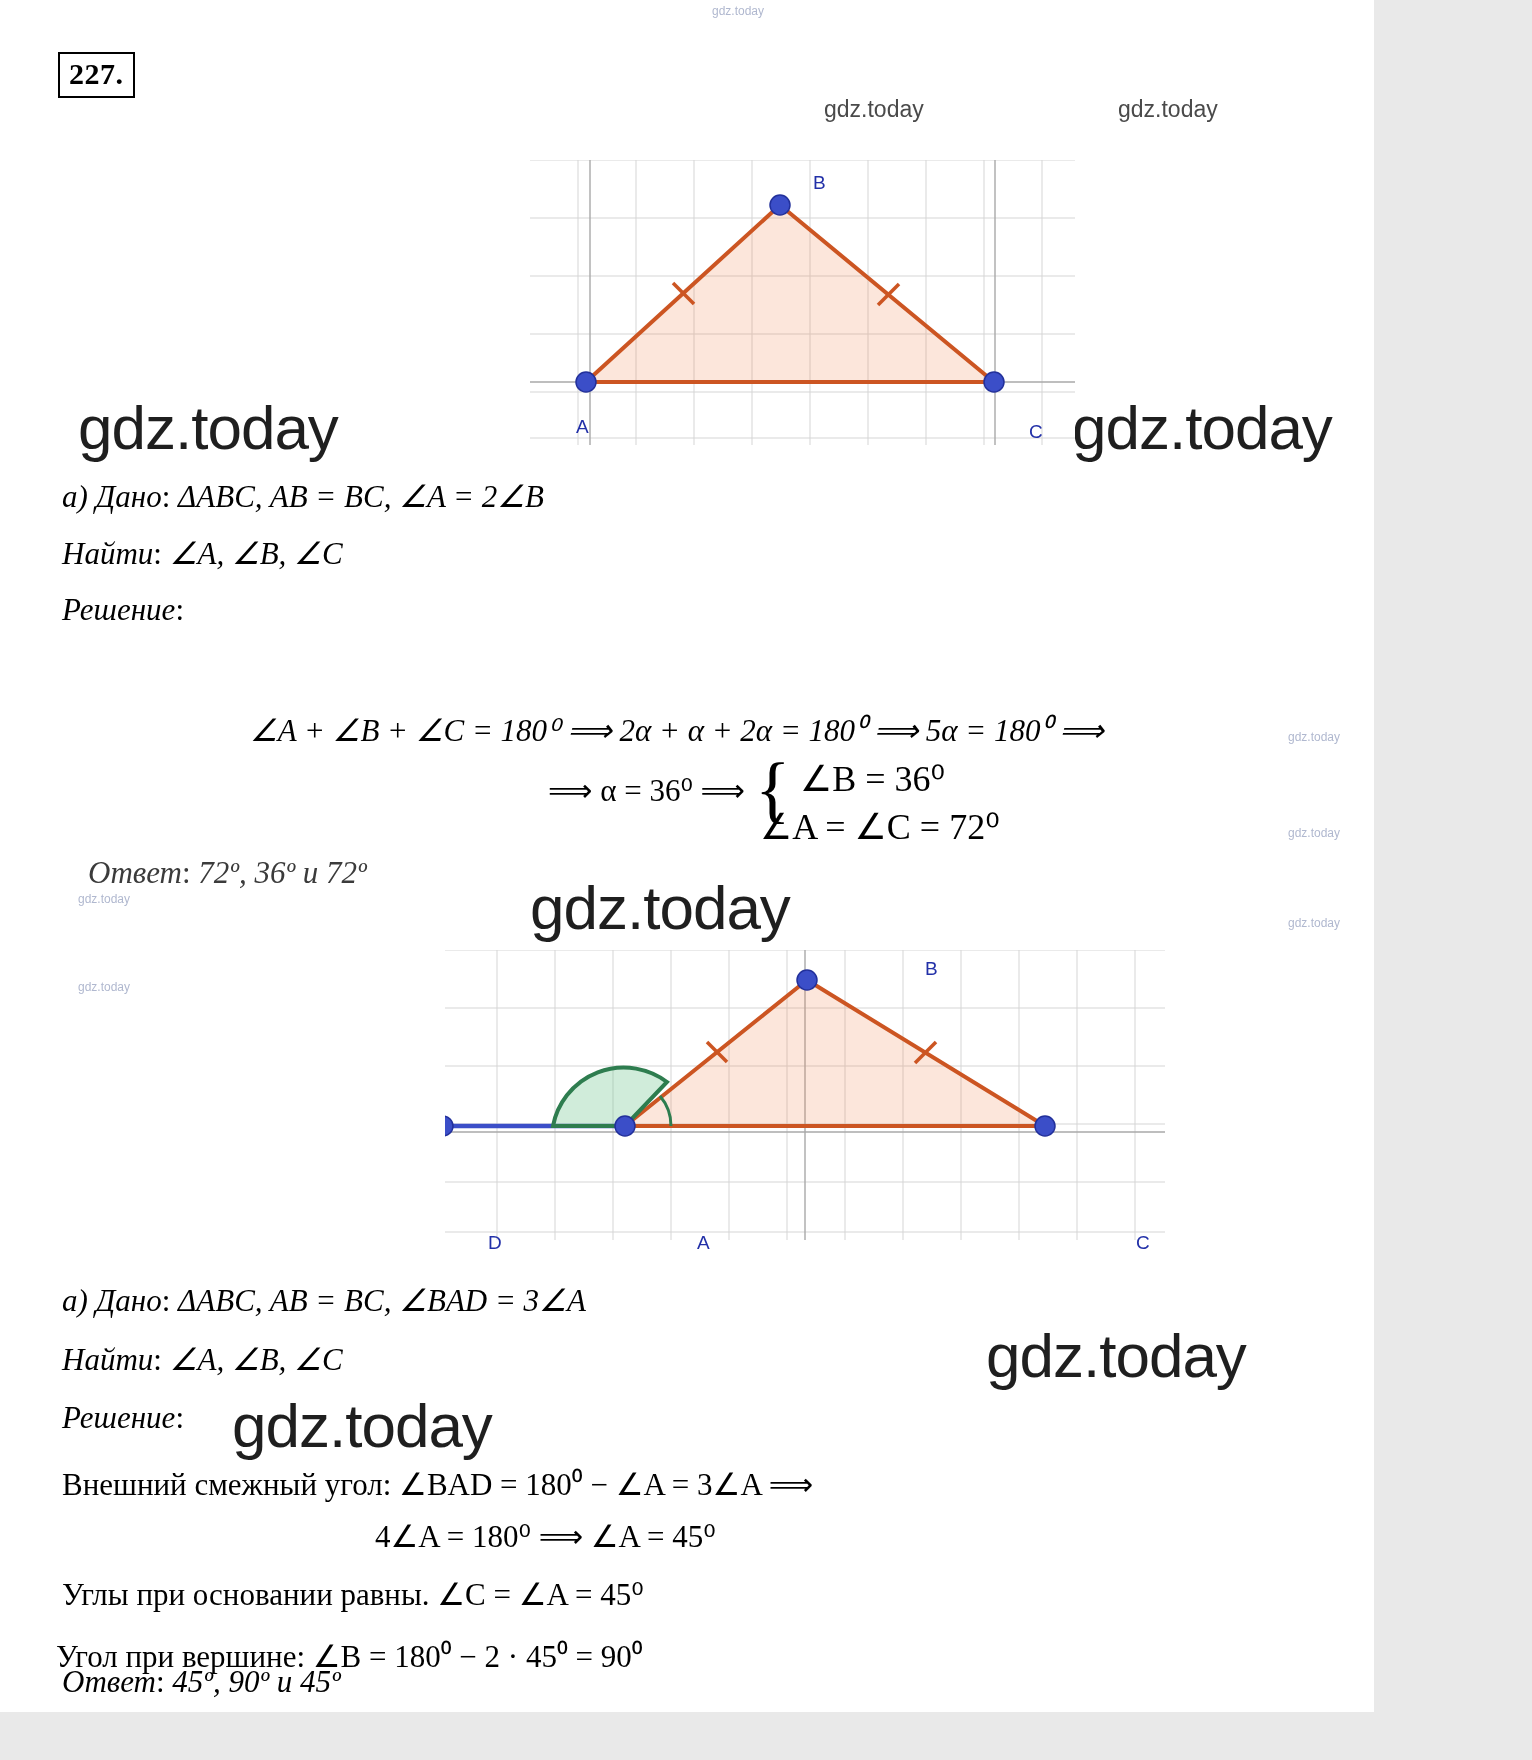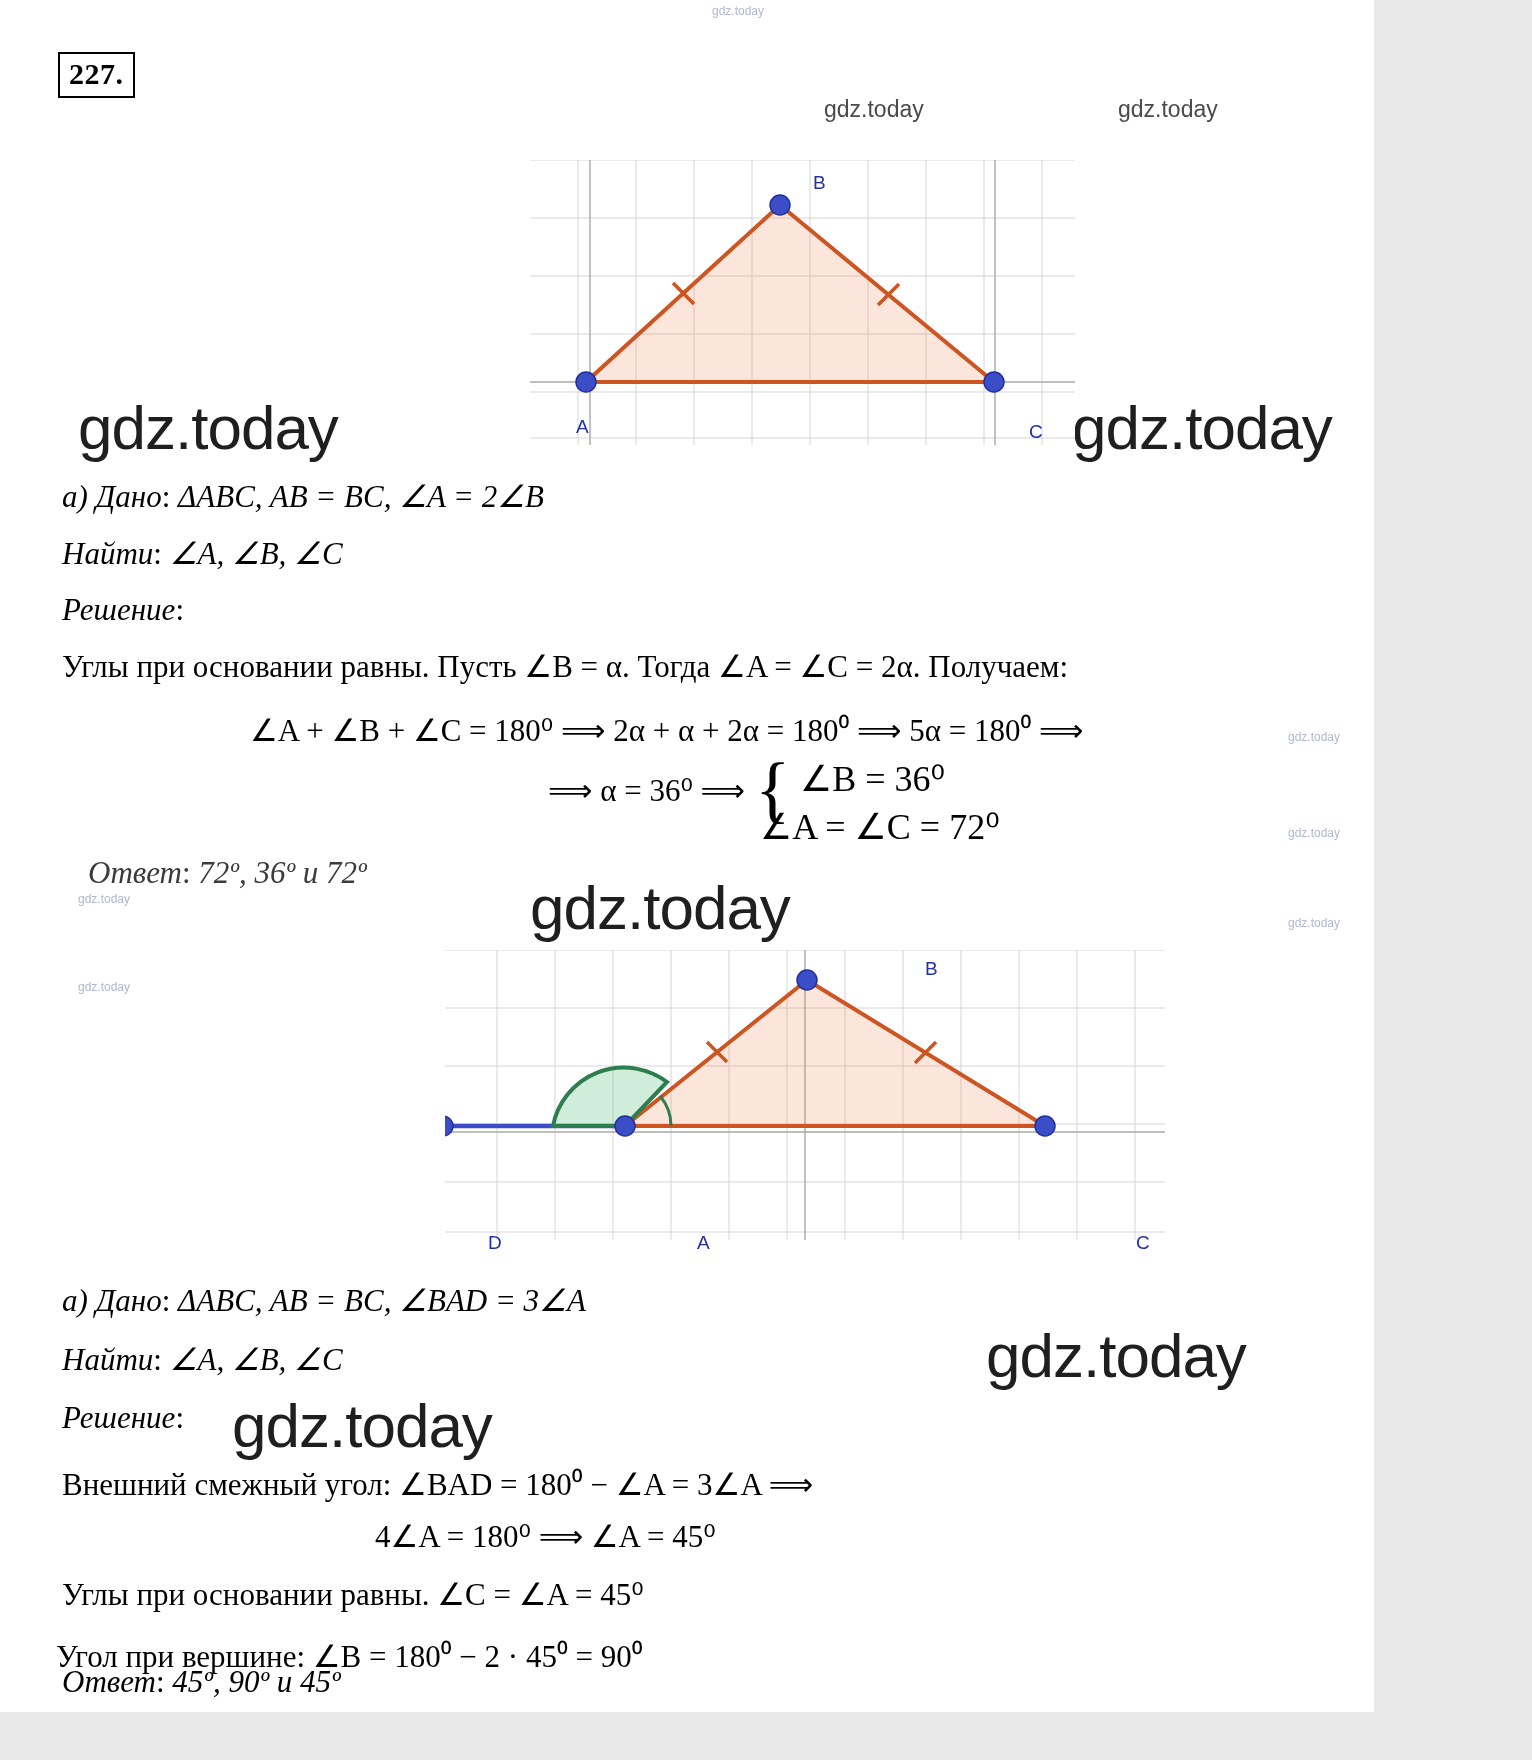--- a/index.html
+++ b/index.html
@@ -155,23 +155,22 @@
   </div>
 
   <div class="txt fs31 italic" style="left:62px; top:535px;">
     <span>Найти</span><span style="font-style:normal;">: </span><span>∠A, ∠B, ∠C</span>
   </div>
 
   <div class="txt fs31 italic" style="left:62px; top:592px;">
     <span>Решение</span><span style="font-style:normal;">:</span>
   </div>
 
-  <div class="txt fs31" style="left:62px; top:648px;">Углы при основании равны. Пусть ∠B = α. Тогда ∠A = ∠C = 2α. Получаем:</div>
-
-  <div class="txt fs31" style="left:250px; top:708px;">∠A + ∠B + ∠C = 180⁰ ⟹ 2α + α + 2α = 180⁰ ⟹ 5α = 180⁰ ⟹</div>
+
+  <div class="txt fs31" style="left:250px; top:708px;font-style:italic;">∠A + ∠B + ∠C = 180⁰ ⟹ 2α + α + 2α = 180⁰ ⟹ 5α = 180⁰ ⟹</div>
 
   <div class="txt fs31" style="left:548px; top:772px;">⟹ α = 36⁰ ⟹</div>
 
   <div class="txt" style="left:755px; top:752px; font-size:74px; line-height:74px; font-family:'Liberation Serif',serif;">{</div>
   <div class="txt fs29" style="left:800px; top:758px;">∠B = 36⁰</div>
   <div class="txt fs29" style="left:760px; top:806px;">∠A = ∠C = 72⁰</div>
 
   <div class="txt fs31 italic ans-grey" style="left:62px; top:855px;">
     <span>Ответ</span><span style="font-style:normal;">: </span><span>72º, 36º и 72º</span>
   </div>

